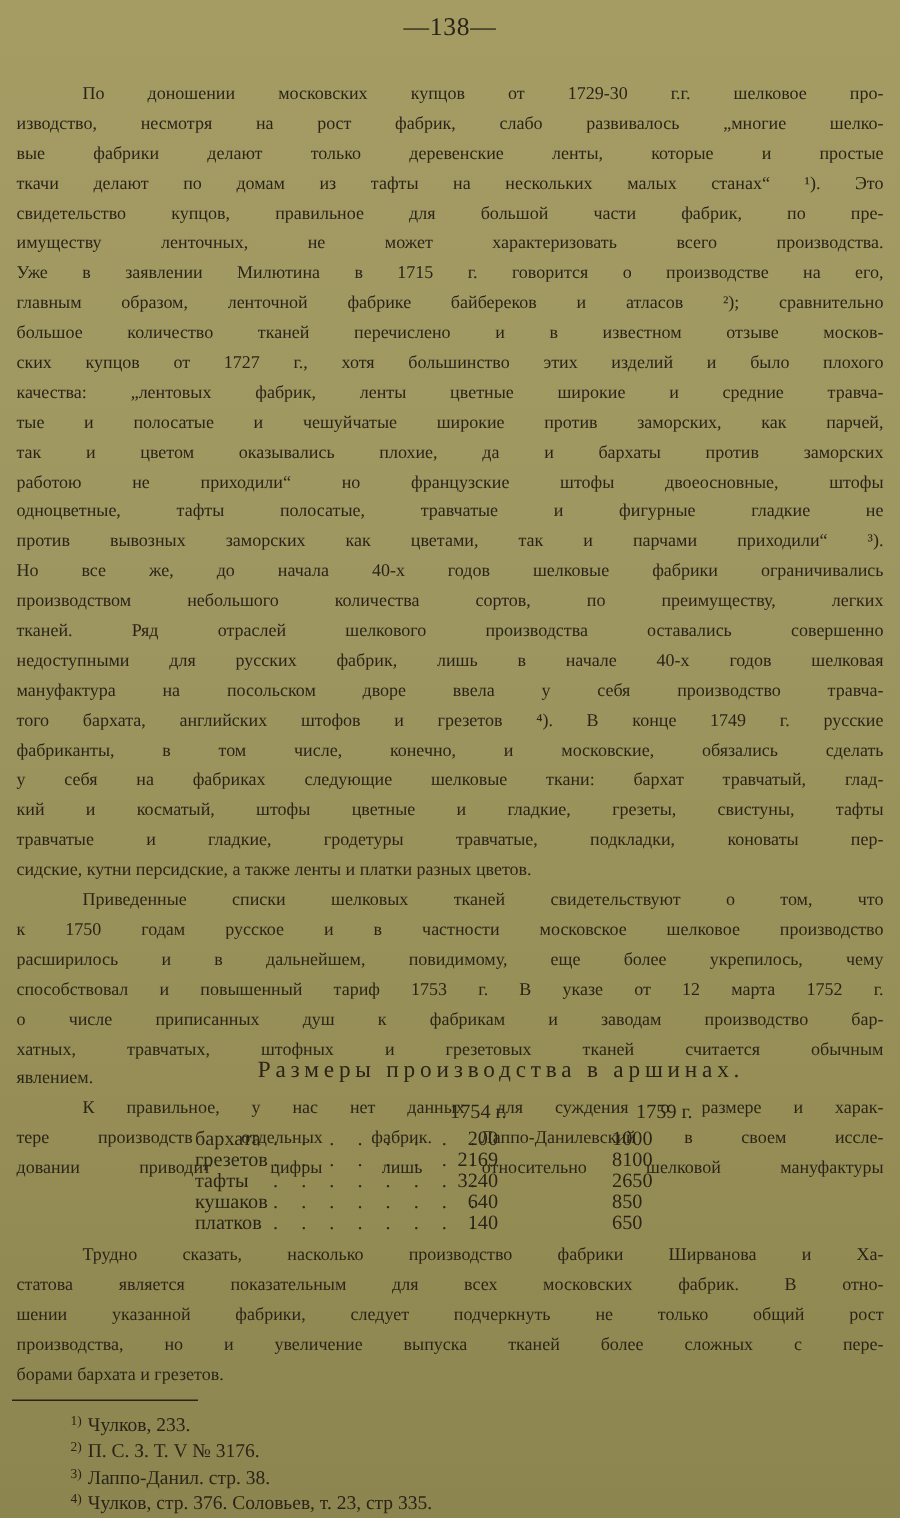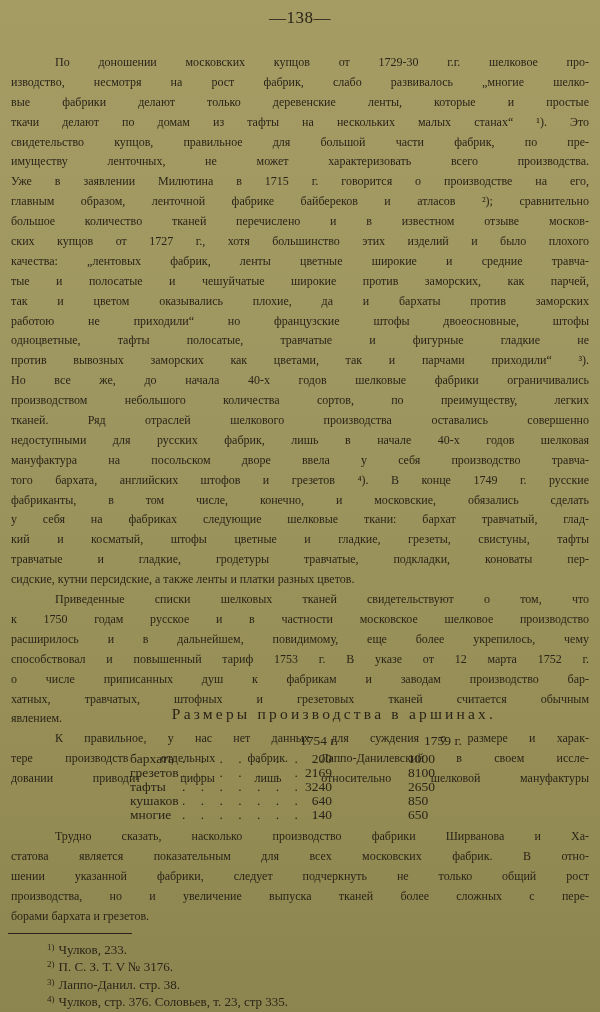--- a/index.html
+++ b/index.html
@@ -107,21 +107,21 @@
       <span class="v1">3240</span>
       <span class="v2">2650</span>
     </div>
     <div class="row" style="top:60px;">
       <span class="lbl">кушаков</span>
       <span class="dots">. . . . . . . .</span>
       <span class="v1">640</span>
       <span class="v2">850</span>
     </div>
     <div class="row" style="top:74px;">
-      <span class="lbl">многие</span>
+      <span class="lbl">платков</span>
       <span class="dots">. . . . . . . .</span>
       <span class="v1">140</span>
       <span class="v2">650</span>
     </div>
   </div>
 
   <div class="body-text" style="top:827px;">
     <span class="line indent">Трудно сказать, насколько производство фабрики Ширванова и Ха-</span>
     <span class="line">статова является показательным для всех  московских фабрик. В отно-</span>
     <span class="line">шении указанной фабрики, следует  подчеркнуть не только общий рост</span>

